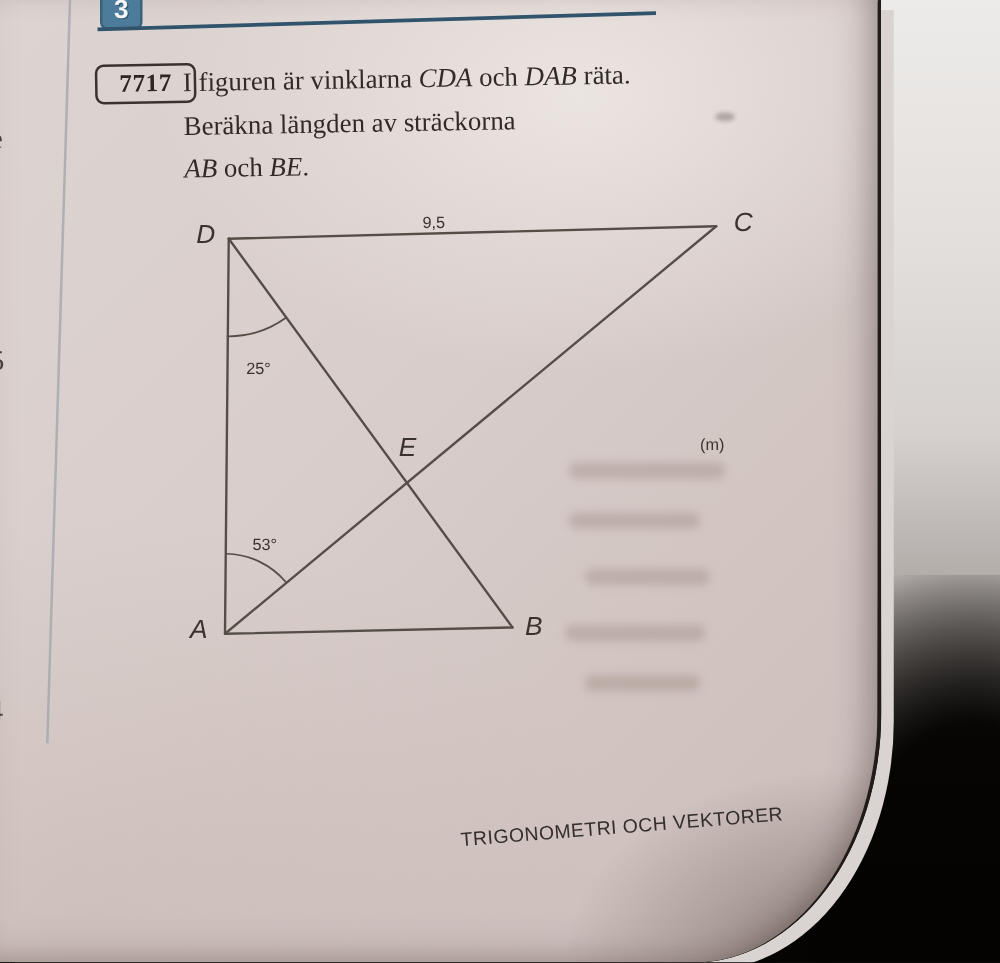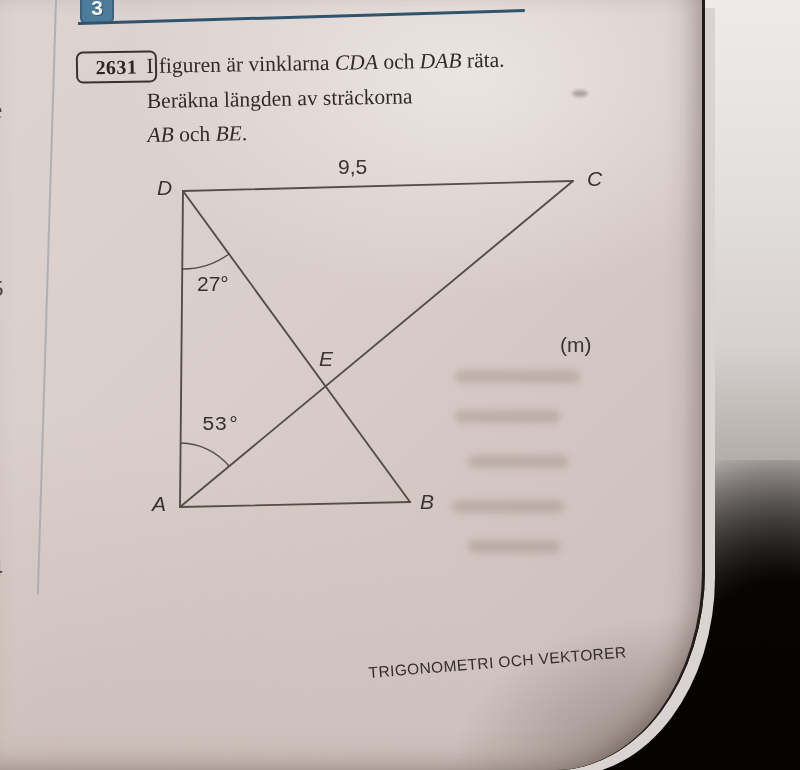--- a/index.html
+++ b/index.html
@@ -48,21 +48,21 @@
   .problem-text{position:absolute;left:146px;top:49px;color:#322b25;
     font-size:21.5px;line-height:34.5px;transform:rotate(-1deg);
     transform-origin:left top;white-space:nowrap;}
   .problem-text .it{font-style:italic;margin-top:32px;}
 
   
   .figure{position:absolute;left:0;top:0;width:702px;height:770px;}
   .figure svg{position:absolute;left:0;top:0;}
   .flabel{position:absolute;color:#3a332d;font-family:"Liberation Sans",sans-serif;}
   .fpoint{font-style:italic;font-size:21px;}
-  .fnum{font-size:21px;}
+  .fnum{font-size:13px;margin-top:15px;}
 
   
   .ghost-line{position:absolute;height:13px;border-radius:6px;
     background:rgba(139,116,106,0.30);filter:blur(3.5px);}
   .smudge{position:absolute;background:rgba(80,66,58,0.35);filter:blur(1.5px);border-radius:50%;}
 
   
   .footer-text{position:absolute;left:368px;top:664px;width:320px;
     font-family:"Liberation Sans",sans-serif;font-size:15.5px;color:#332e29;
     letter-spacing:.4px;transform:rotate(-4.6deg);transform-origin:left top;
@@ -82,21 +82,21 @@
     <span class="edge-char" style="left:-8px;top:276px;">5</span>
     <span class="edge-char" style="left:-9px;top:556px;">4</span>
     <div class="margin-rule"></div>
 
     <div class="chapter-badge">
       <span>3</span>
     </div>
     <div class="chapter-rule"></div>
 
     <div class="problem-number-box">
-      <span>2631</span>
+      <span>7717</span>
     </div>
     <div class="problem-text">
       <div><span>I figuren är vinklarna </span><span class="it">CDA</span><span> och </span><span class="it">DAB</span><span> räta.</span></div>
       <div>Beräkna längden av sträckorna</div>
       <div><span class="it">AB</span><span> och </span><span class="it">BE</span><span>.</span></div>
     </div>
 
     <div class="figure">
       <svg width="702" height="770" viewBox="0 0 702 770">
         <g stroke="#554e47" stroke-width="1.9" fill="none" stroke-linecap="round">
@@ -108,22 +108,22 @@
           <path d="M 182 269 A 78 78 0 0 0 229 254" stroke-width="1.4"></path>
           <path d="M 181 443 A 64 64 0 0 1 229 466" stroke-width="1.4"></path>
         </g>
       </svg>
       <div class="flabel fpoint" style="left:157px;top:176px;">D</div>
       <div class="flabel fpoint" style="left:587px;top:167px;">C</div>
       <div class="flabel fpoint" style="left:152px;top:492px;">A</div>
       <div class="flabel fpoint" style="left:420px;top:490px;">B</div>
       <div class="flabel fpoint" style="left:319px;top:347px;">E</div>
       <div class="flabel fnum" style="left:338px;top:155px;">9,5</div>
-      <div class="flabel fnum" style="left:197px;top:272px;">27°</div>
-      <div class="flabel fnum" style="left:202px;top:413px;font-family:Liberation Mono, monospace;">53°</div>
+      <div class="flabel fnum" style="left:197px;top:272px;">25°</div>
+      <div class="flabel fnum" style="left:202px;top:413px;">53°</div>
       <div class="flabel fnum" style="left:560px;top:333px;">(m)</div>
     </div>
 
     <div class="smudge" style="left:572px;top:90px;width:16px;height:7px;"></div>
     <div class="ghost-line" style="left:455px;top:370px;width:125px;"></div>
     <div class="ghost-line" style="left:455px;top:410px;width:105px;"></div>
     <div class="ghost-line" style="left:468px;top:455px;width:100px;"></div>
     <div class="ghost-line" style="left:452px;top:500px;width:112px;"></div>
     <div class="ghost-line" style="left:468px;top:540px;width:92px;"></div>
 

